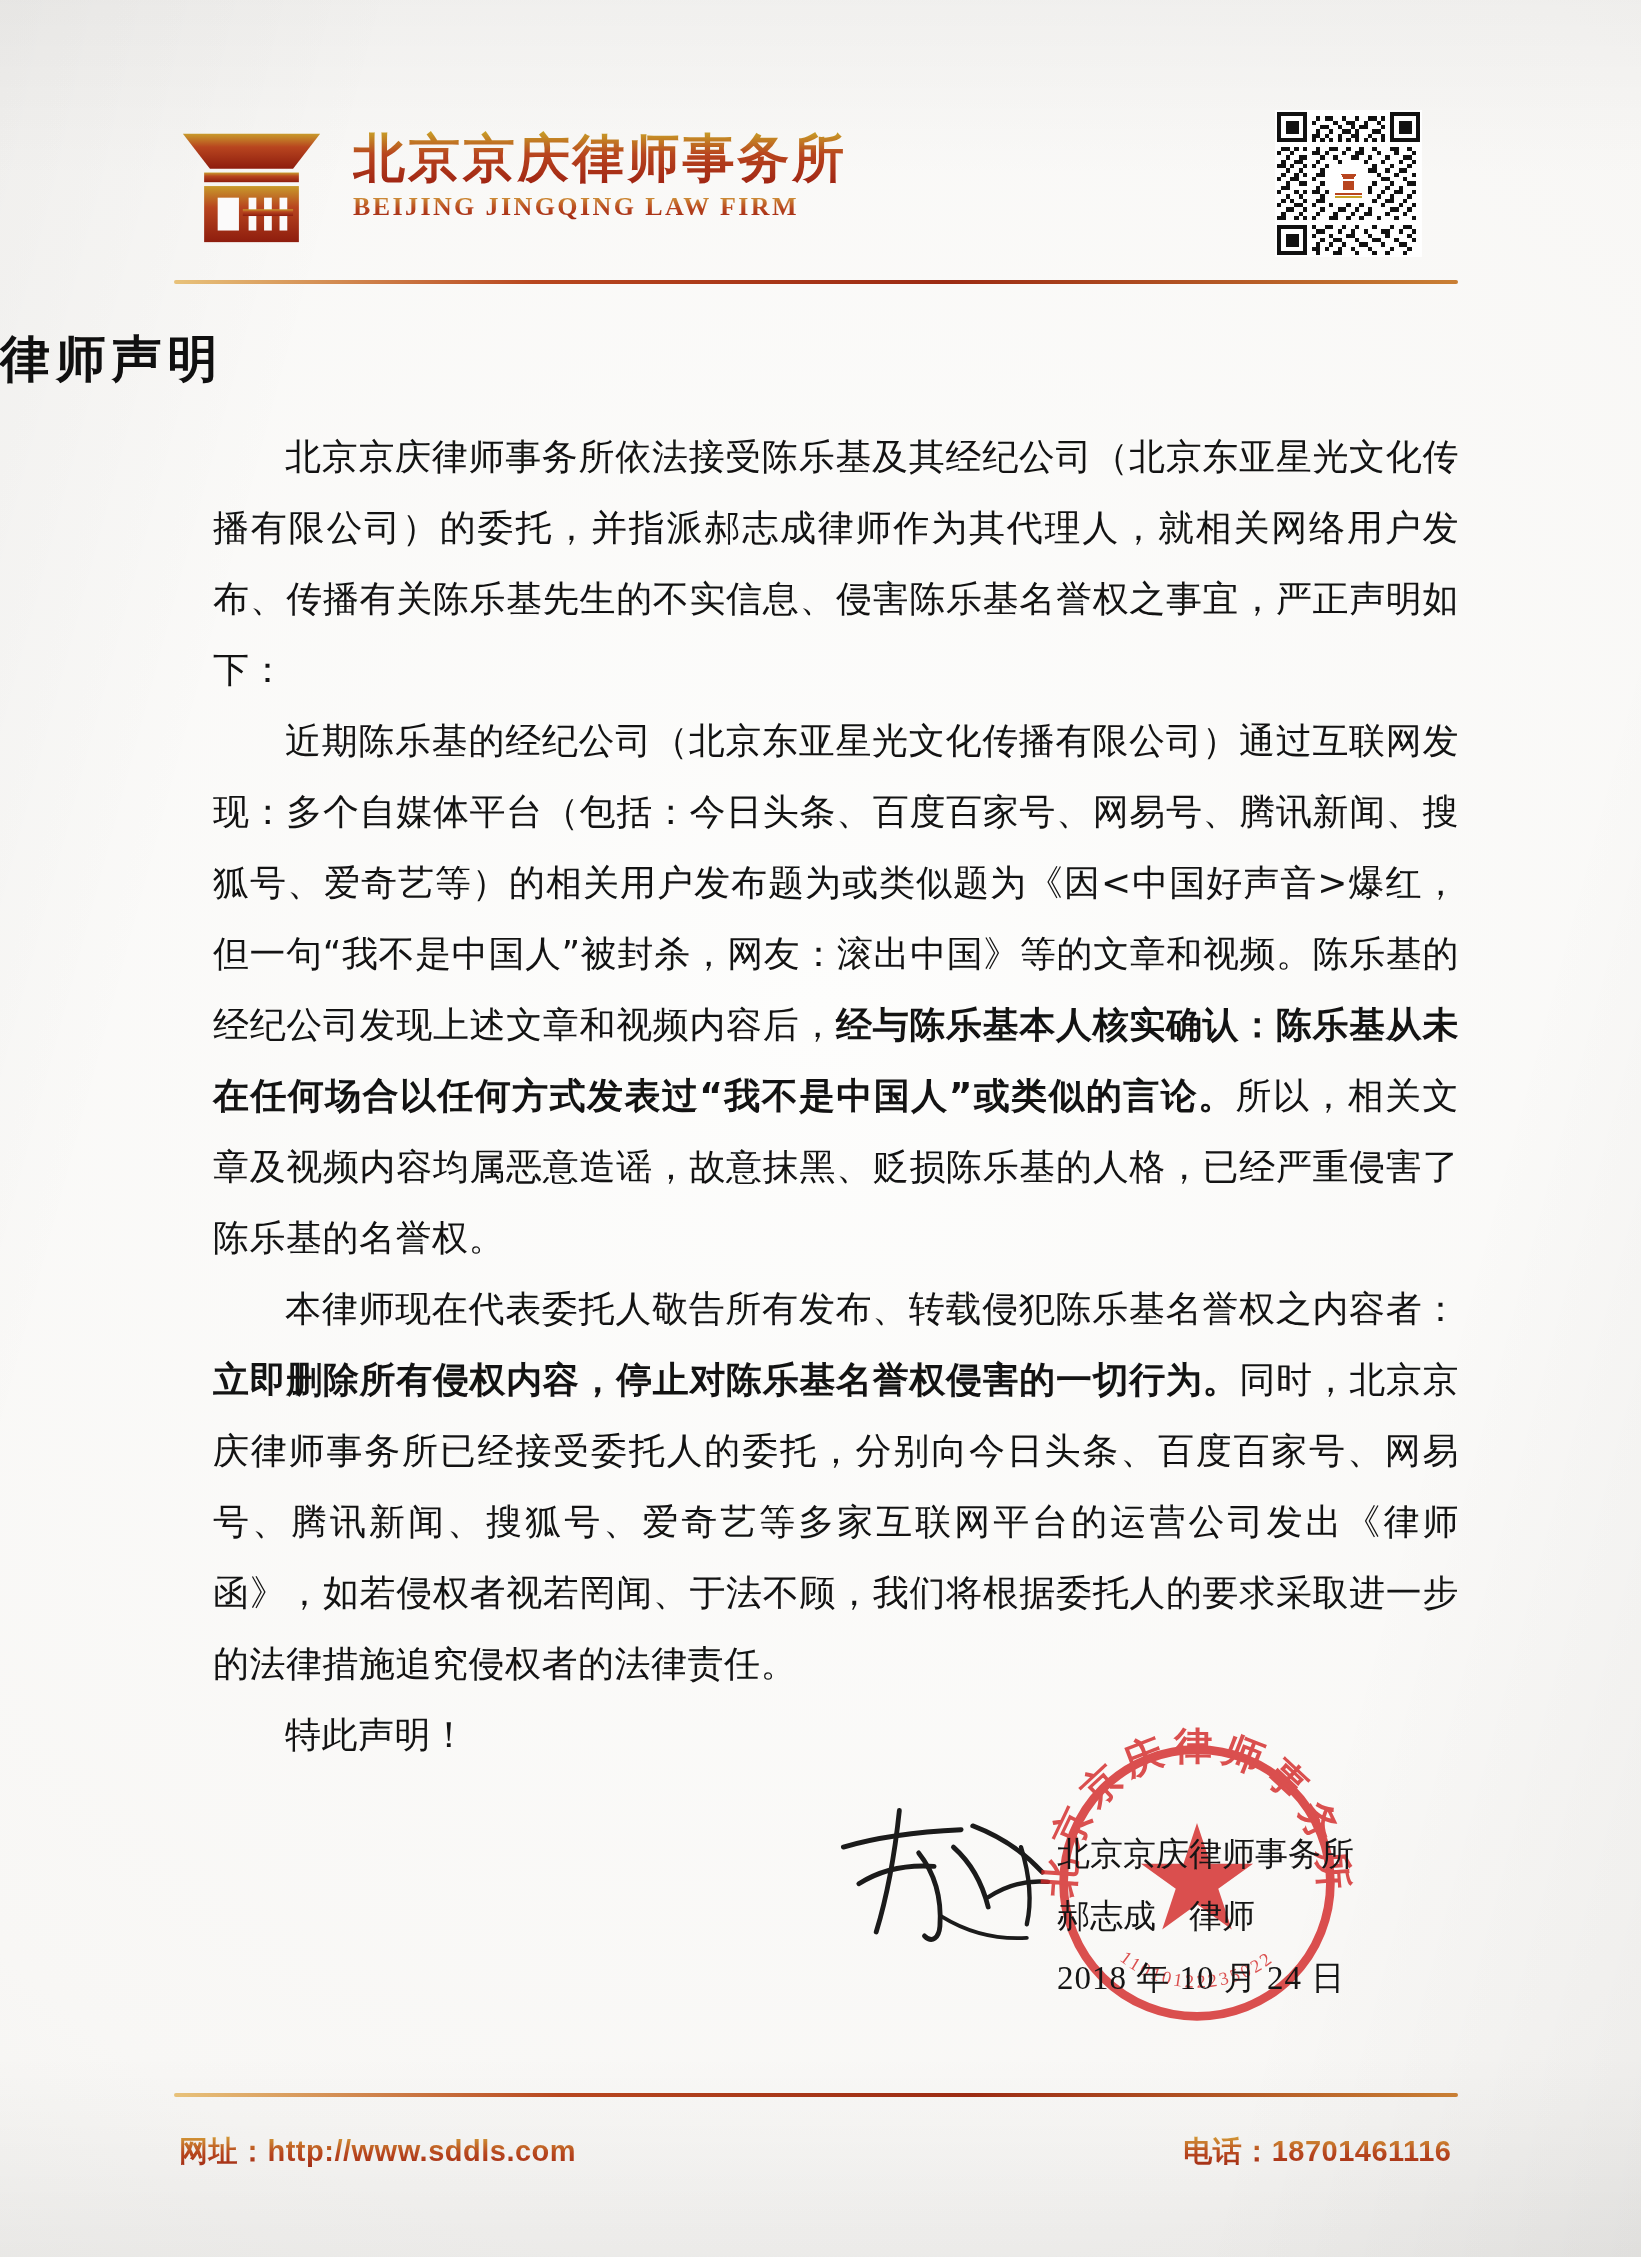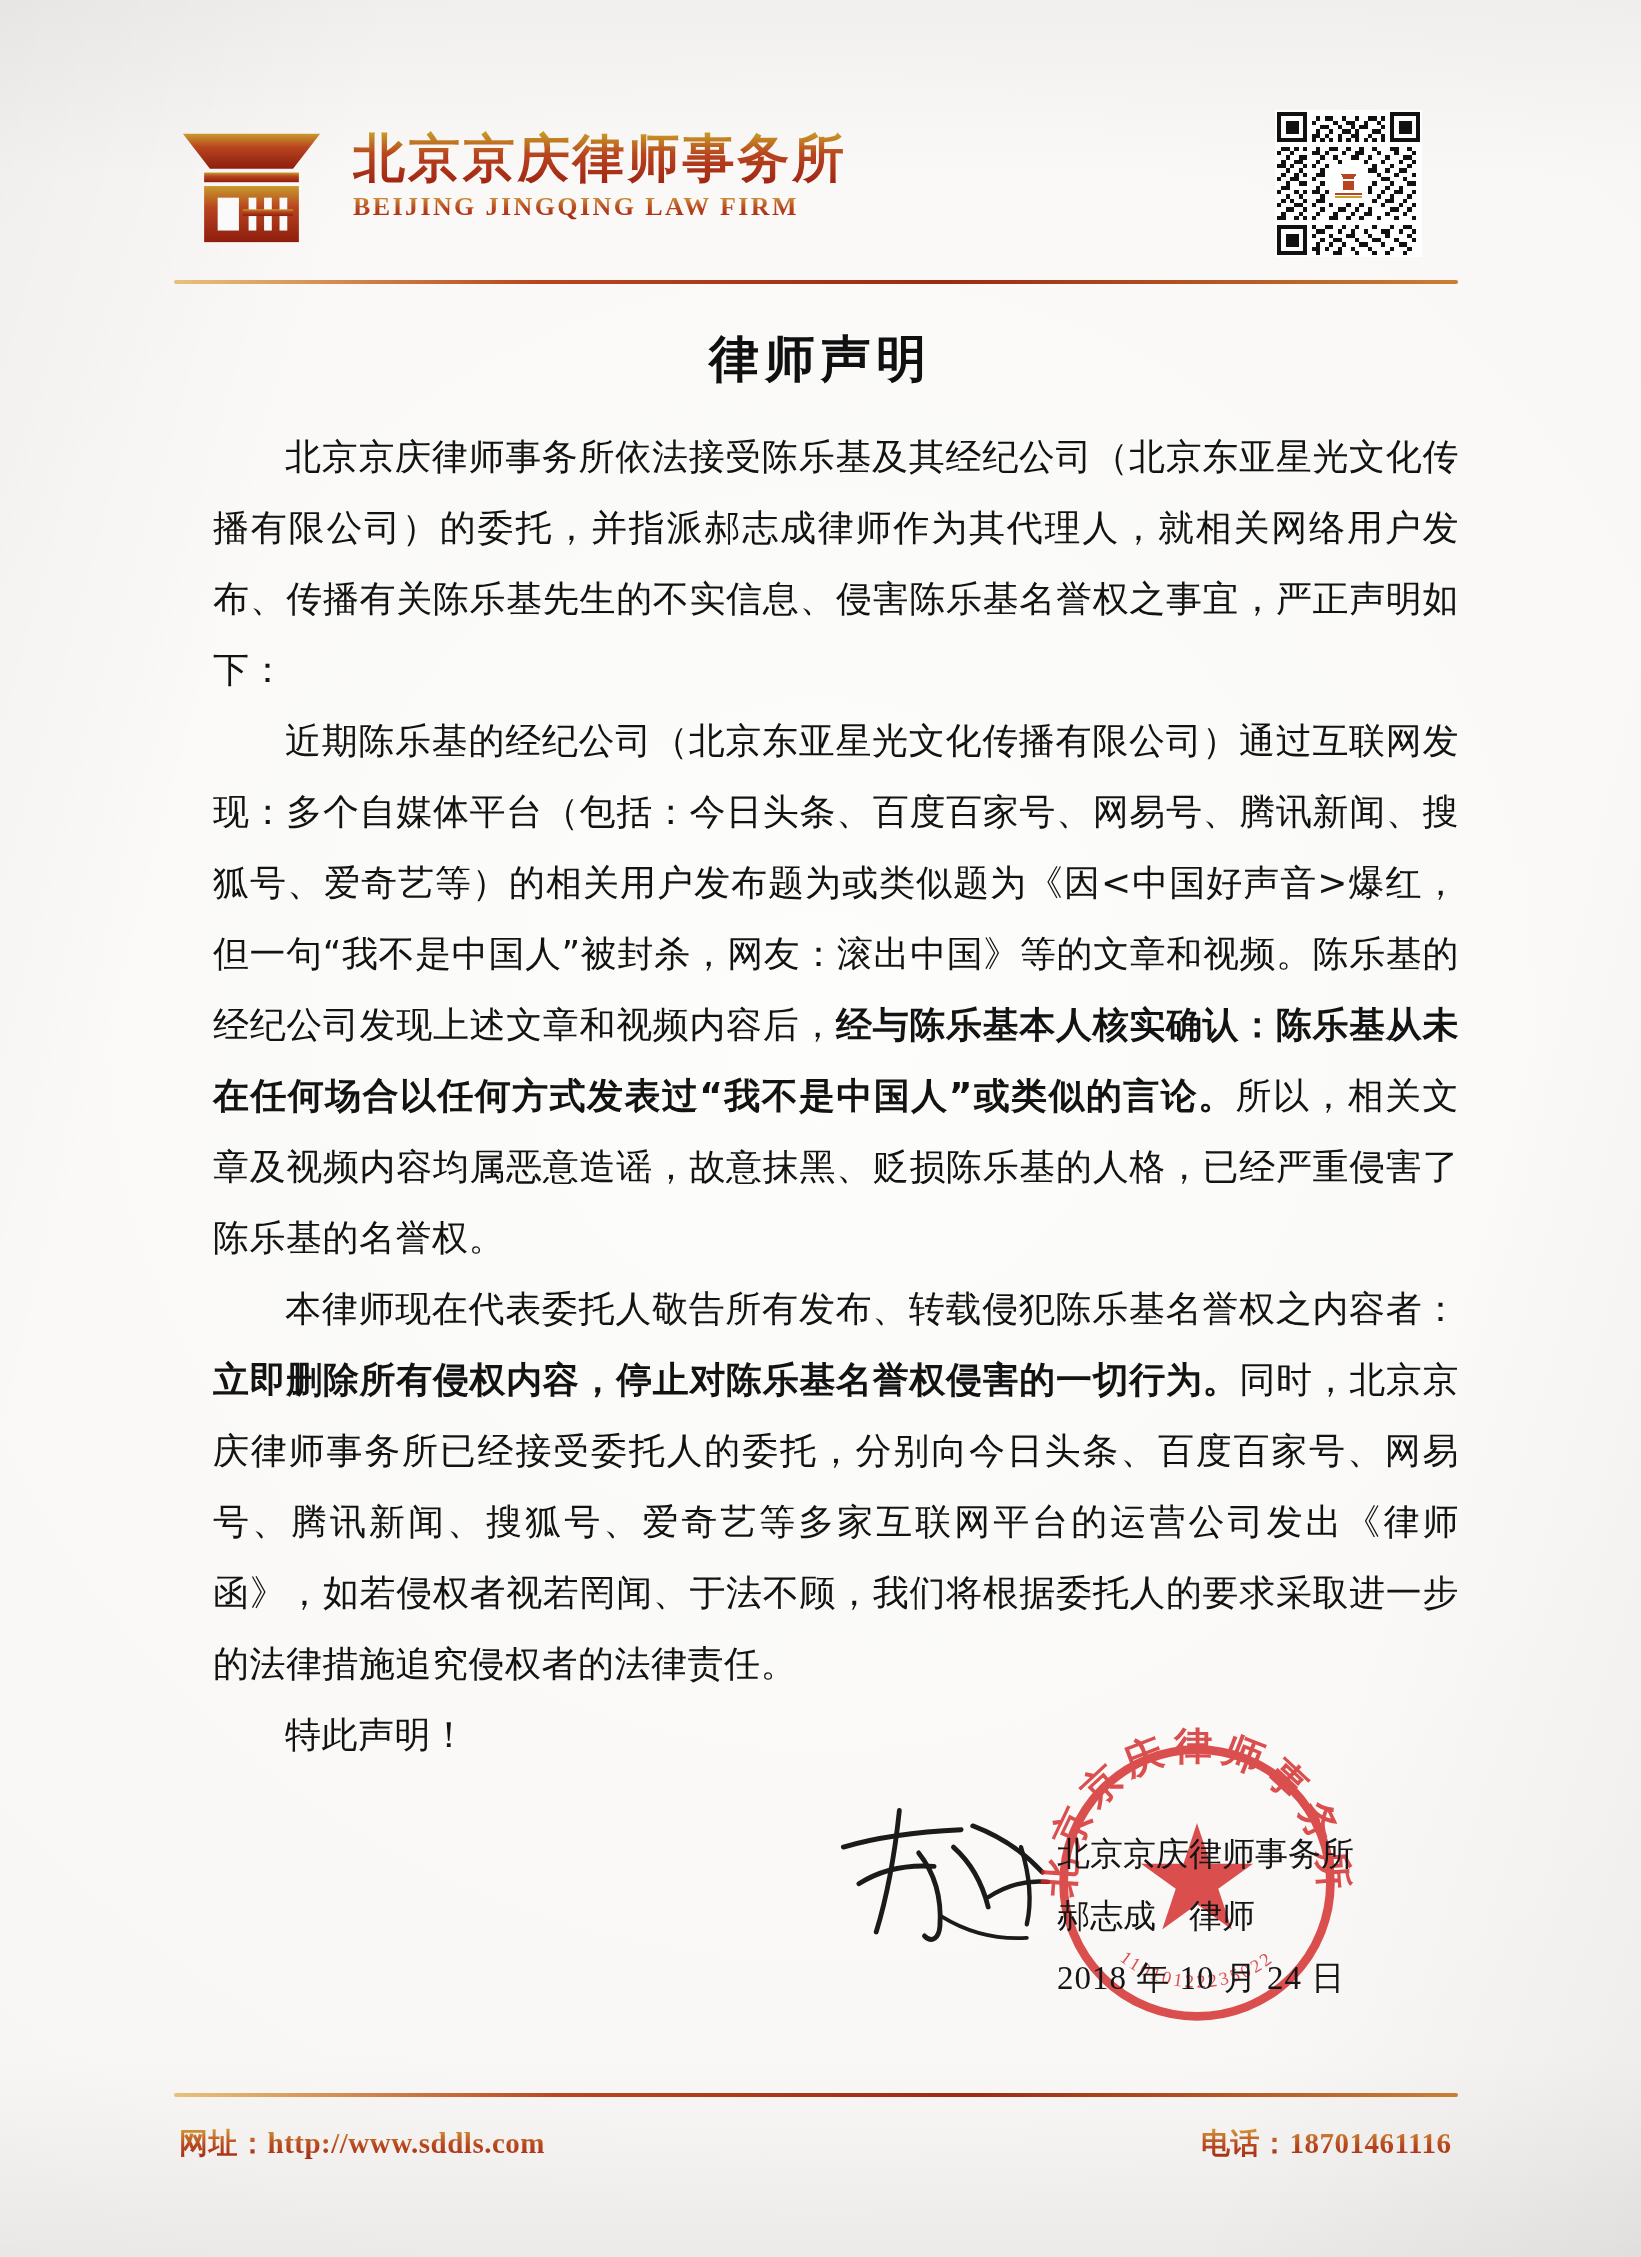--- a/index.html
+++ b/index.html
@@ -51,21 +51,21 @@
   }
   .qr svg{display:block;width:100%;height:100%;}
   .rule-top{
     position:absolute;left:174px;top:280px;width:1284px;height:3.9px;
     background:linear-gradient(90deg,#e8c27a 0%,#b8471f 28%,#9c2b13 60%,#c97f34 100%);
     border-radius:1.9px;
   }
 
   
   .doc-title{
-    position:absolute;left:0;top:326px;width:1641px;text-align:center;
+    position:absolute;left:0;top:326px;width:1641px;
     font-size:50px;font-weight:700;color:#101010;letter-spacing:5.8px;
     font-family:"DejaVu Sans","Liberation Sans",sans-serif;
   }
 
   
   .body-text{
     position:absolute;left:213px;top:421px;width:1246px;
     font-size:36px;line-height:71px;color:#131313;
     text-align:justify;text-justify:inter-character;
     font-family:"DejaVu Sans","Liberation Sans",sans-serif;
@@ -91,22 +91,22 @@
   
   .rule-bot{
     position:absolute;left:174px;top:2093px;width:1284px;height:3.9px;
     background:linear-gradient(90deg,#e8c27a 0%,#b8471f 30%,#9c2b13 62%,#c97f34 100%);
     border-radius:1.9px;
   }
   .footer{
     position:absolute;left:179px;top:2120px;width:1284px;height:46px;
   }
   .foot-l,.foot-r{
-    position:absolute;top:4px;
-    font-family:Liberation Serif, serif;
+    position:absolute;top:12px;
+    font-family:Liberation Sans, sans-serif;
     font-size:29px;font-weight:700;letter-spacing:0.5px;white-space:nowrap;
     background:linear-gradient(180deg,#d9ae3c 0%,#b8481f 52%,#9a2210 100%);
     -webkit-background-clip:text;background-clip:text;color:transparent;
   }
   .foot-l{left:0;}
   .foot-r{right:11.6px;}
 </style>
 </head>
 <body>
 

